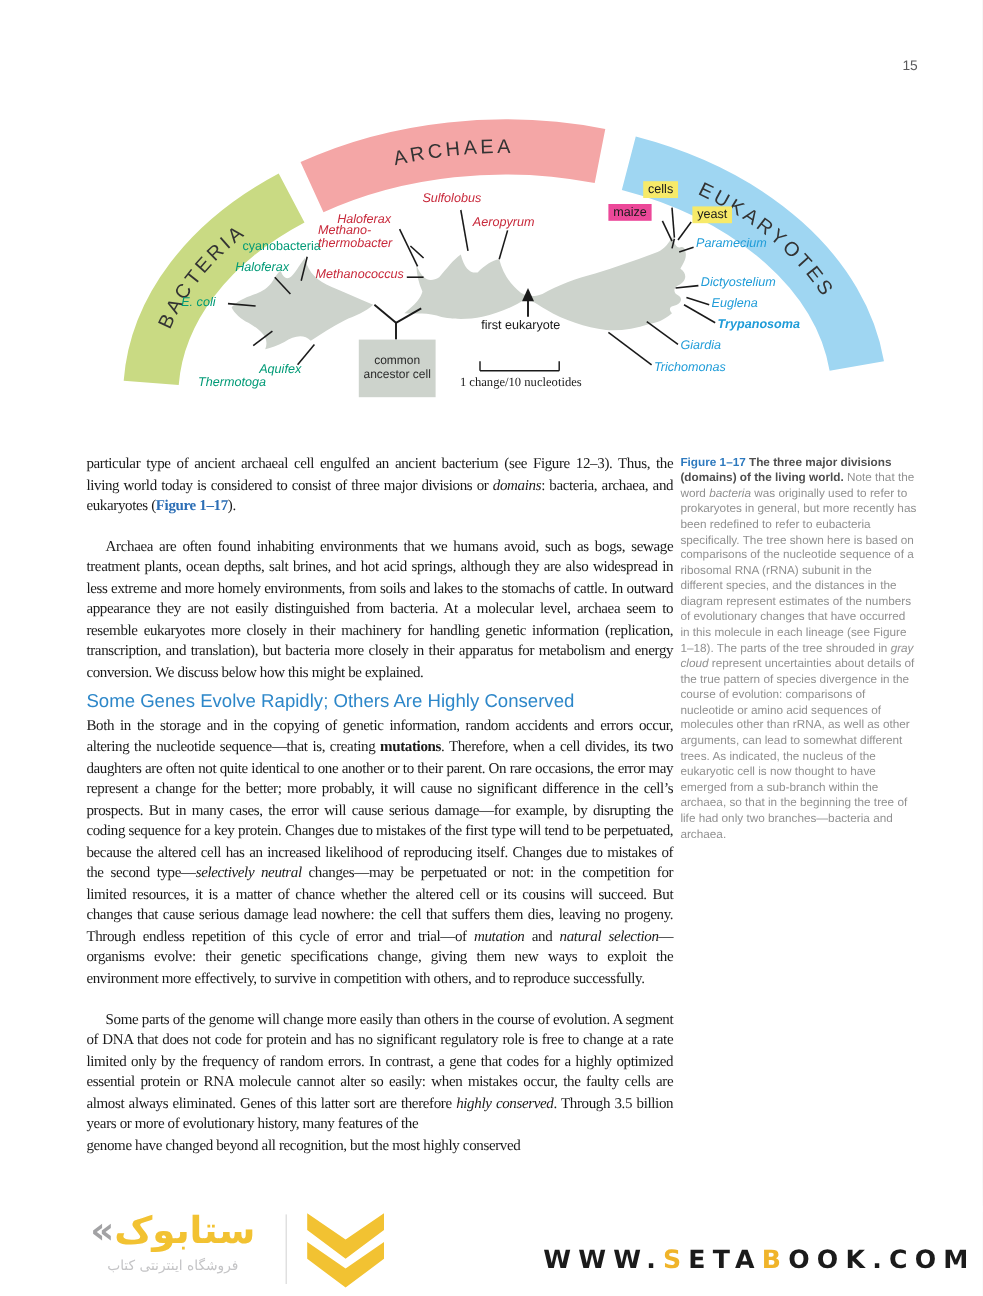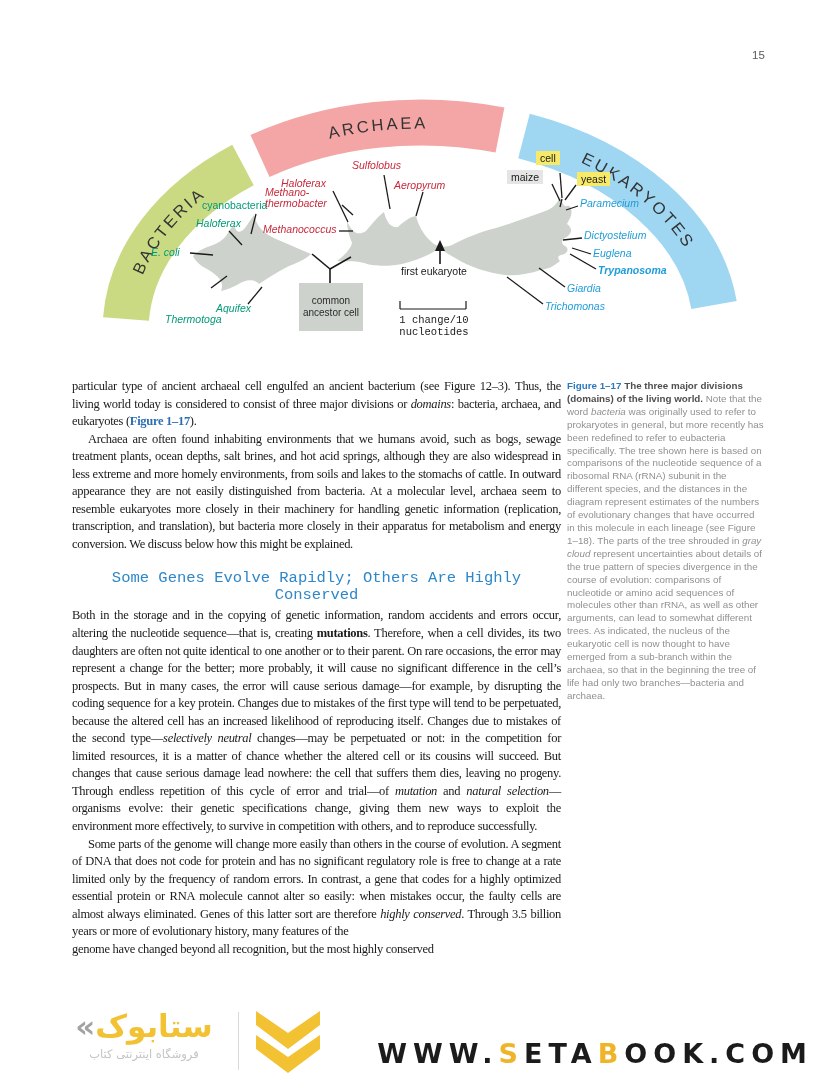--- a/index.html
+++ b/index.html
@@ -18,29 +18,29 @@
   .sp{position:absolute;font-family:"Liberation Sans",sans-serif;font-size:10.5px;font-style:italic;
       white-space:nowrap;line-height:11px;}
   .sp.roman{font-style:normal;}
   .sp.wrap{white-space:normal;width:76px;}
   .hl{position:absolute;font-family:"Liberation Sans",sans-serif;font-size:10.5px;color:#1a1a1a;
       padding:1px 4px;line-height:12px;}
   .anc-box{position:absolute;left:299px;top:195px;width:64px;height:48px;
            font-family:"Liberation Sans",sans-serif;font-size:10px;line-height:12.5px;color:#2b2b2b;
            display:flex;align-items:center;justify-content:center;text-align:center;}
   .scale-lab{position:absolute;left:368px;top:226px;width:132px;text-align:center;
-             font-family:Liberation Mono, monospace;font-size:10.5px;color:#1a1a1a;}
+             font-family:Liberation Serif, serif;font-size:10.5px;color:#1a1a1a;}
 
   
   #textcol{position:absolute;left:72px;top:378px;width:489px;text-align:justify;
            font-size:12.5px;line-height:17.55px;letter-spacing:-0.3px;}
   #textcol p{margin:0;}
-  #textcol p.indent{text-indent:16px;}
-  h2.subhead{margin:17px 0 3px 0;font-family:Liberation Mono, monospace;font-weight:normal;
-             font-size:15.5px;line-height:17px;letter-spacing:0;text-align:center;}
+  #textcol p.indent{text-indent:16px;margin-top:16px;}
+  h2.subhead{margin:7px 0 3px 0;font-family:Liberation Sans, sans-serif;font-weight:normal;
+             font-size:15.5px;line-height:17px;letter-spacing:0;text-align:left;}
   .seg-i{font-style:italic;}
   .seg-b{font-weight:bold;}
   .seg-ref{font-weight:bold;color:#2c6eb5;}
 
   
   #caption{position:absolute;left:567px;top:380px;width:197px;font-family:"Liberation Sans",sans-serif;
            font-size:9.8px;line-height:12.9px;color:#909090;}
   .seg-fig{font-weight:bold;color:#2d79be;}
   .seg-capb{font-weight:bold;color:#4f4f4f;margin-top:39px;}
 
@@ -52,21 +52,21 @@
              font-family:"DejaVu Sans",sans-serif;font-size:31px;font-weight:bold;line-height:34px;}
   .seg-lgray{color:#a2a2a4;}
   .seg-lyellow{color:#f2c232;}
   .logo-tag{position:absolute;left:58px;top:42px;width:172px;text-align:center;
             font-family:"DejaVu Sans",sans-serif;font-size:11.5px;color:#c4c4c6;}
   .logo-div{position:absolute;left:238px;top:7px;width:1px;height:58px;background:#d9d9d9;}
   .logo-chev{position:absolute;left:252px;top:4px;}
   .shop-title{position:absolute;right:10px;top:5px;font-family:"DejaVu Sans",sans-serif;
               font-size:18.5px;color:#0c0c0c;direction:rtl;}
   .shop-url{position:absolute;right:6px;top:33px;font-family:"DejaVu Sans",sans-serif;
-            font-size:27px;font-weight:bold;letter-spacing:6px;color:#1b1b1b;}
+            font-size:21px;font-weight:bold;letter-spacing:6px;color:#1b1b1b;}
   .seg-y{color:#f0b42a;}
 </style>
 </head>
 <body>
 
 <div id="page">
 
   <div class="hdr-page">15</div>
 
   <div id="fig">
@@ -151,22 +151,22 @@
     </div>
 
     <div style="color: rgb(200, 41, 59);">
       <span class="sp" style="left:281px;top:90px;text-align:center;">Haloferax</span>
       <span class="sp wrap" style="left:265px;top:99px;">Methano-thermobacter</span>
       <span class="sp" style="left:263px;top:136px;">Methanococcus</span>
       <span class="sp" style="left:352px;top:72px;">Sulfolobus</span>
       <span class="sp" style="left:394px;top:92px;">Aeropyrum</span>
     </div>
 
-    <span class="hl" style="left: 536px; top: 63px; background-color: rgb(247, 234, 105);">cell</span>
-    <span class="hl" style="left: 507px; top: 82px; background-color: #e5e5e5;">maize</span>
+    <span class="hl" style="left: 536px; top: 63px; background-color: rgb(247, 234, 105);">cells</span>
+    <span class="hl" style="left: 507px; top: 82px; background-color: #ec4899;">maize</span>
     <span class="hl" style="left: 577px; top: 84px; background-color: rgb(247, 234, 105);">yeast</span>
 
     <div style="color: rgb(31, 156, 216);">
       <span class="sp" style="left:580px;top:110px;">Paramecium</span>
       <span class="sp" style="left:584px;top:142px;">Dictyostelium</span>
       <span class="sp" style="left:593px;top:160px;">Euglena</span>
       <span class="sp" style="left:598px;top:177px;font-weight:bold;">Trypanosoma</span>
       <span class="sp" style="left:567px;top:195px;">Giardia</span>
       <span class="sp" style="left:545px;top:213px;">Trichomonas</span>
     </div>

